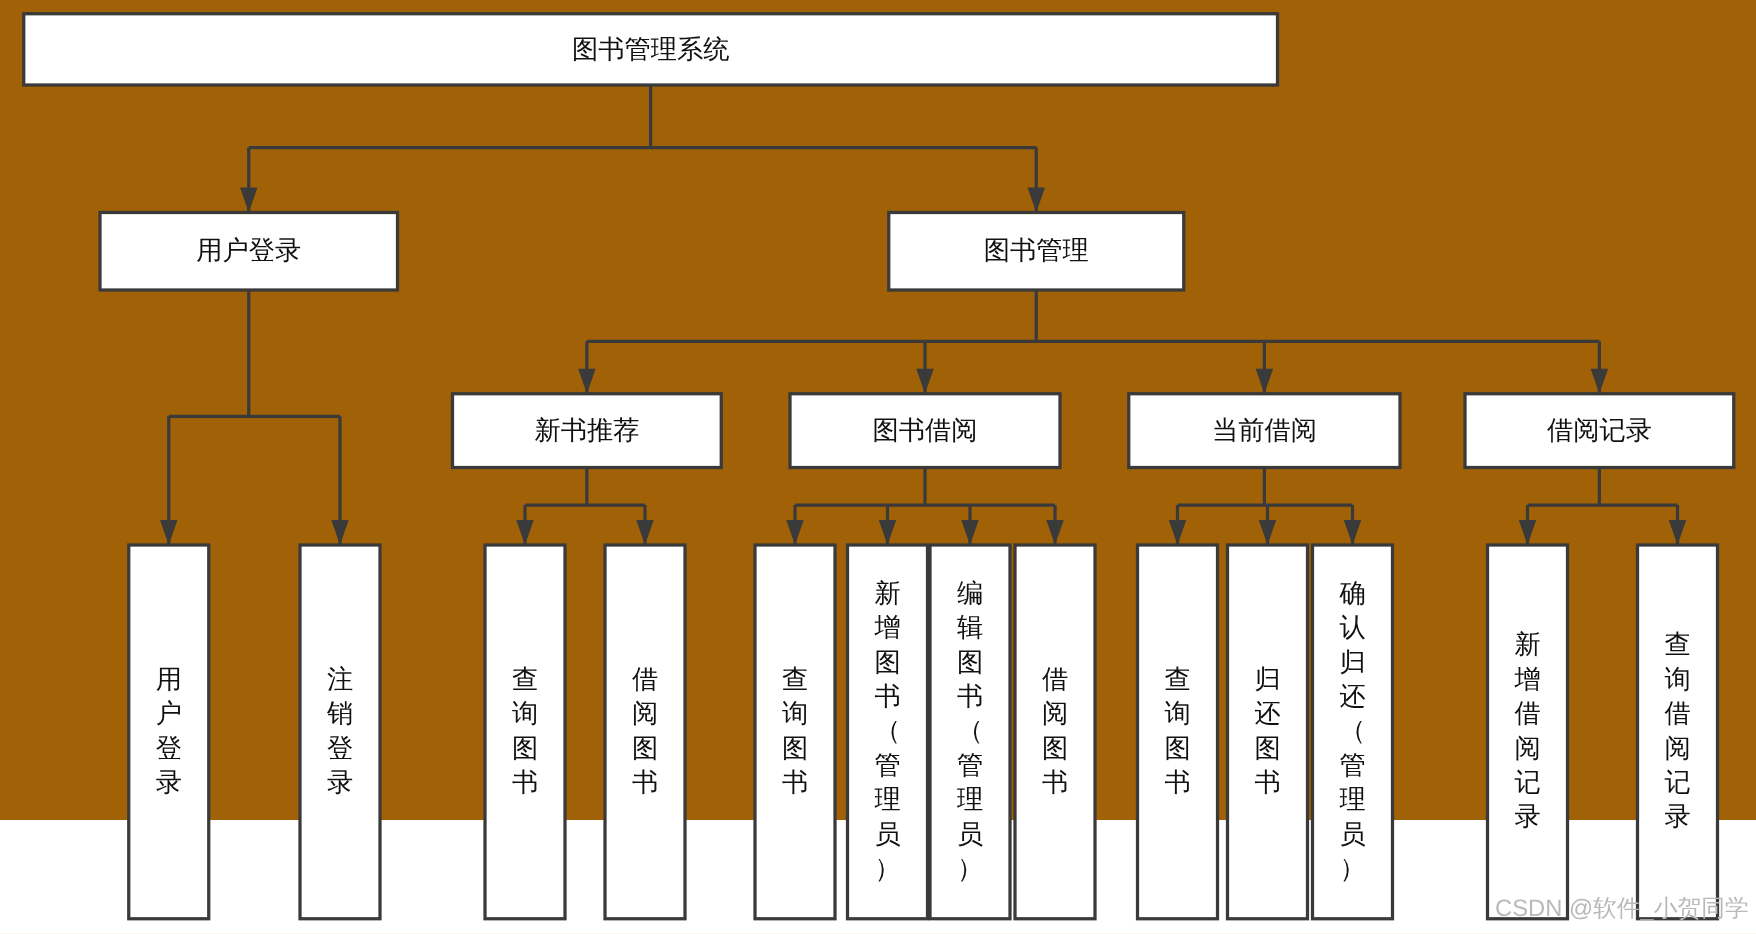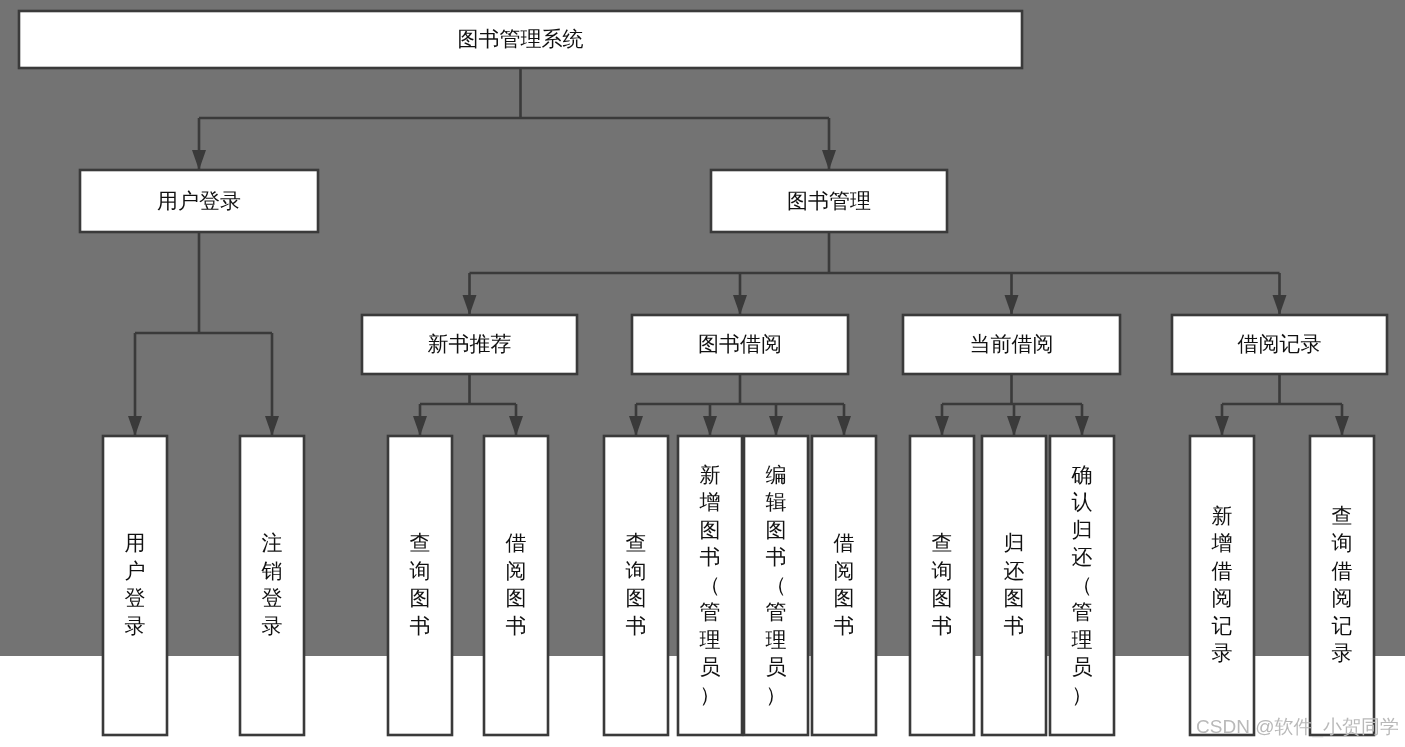--- a/index.html
+++ b/index.html
@@ -11,21 +11,21 @@
   body {
     width: 1405px;
     height: 747px;
     font-family: "Liberation Sans", "DejaVu Sans", sans-serif;
     overflow: hidden;
   }
   #diagram-root {
     position: relative;
     width: 1405px;
     height: 656px;
-    background: #737373;
+    background: #a16207;
   }
   svg#tree-svg {
     position: absolute;
     left: 0;
     top: 0;
     width: 1405px;
     height: 747px;
   }
   .node-box {
     fill: #ffffff;

